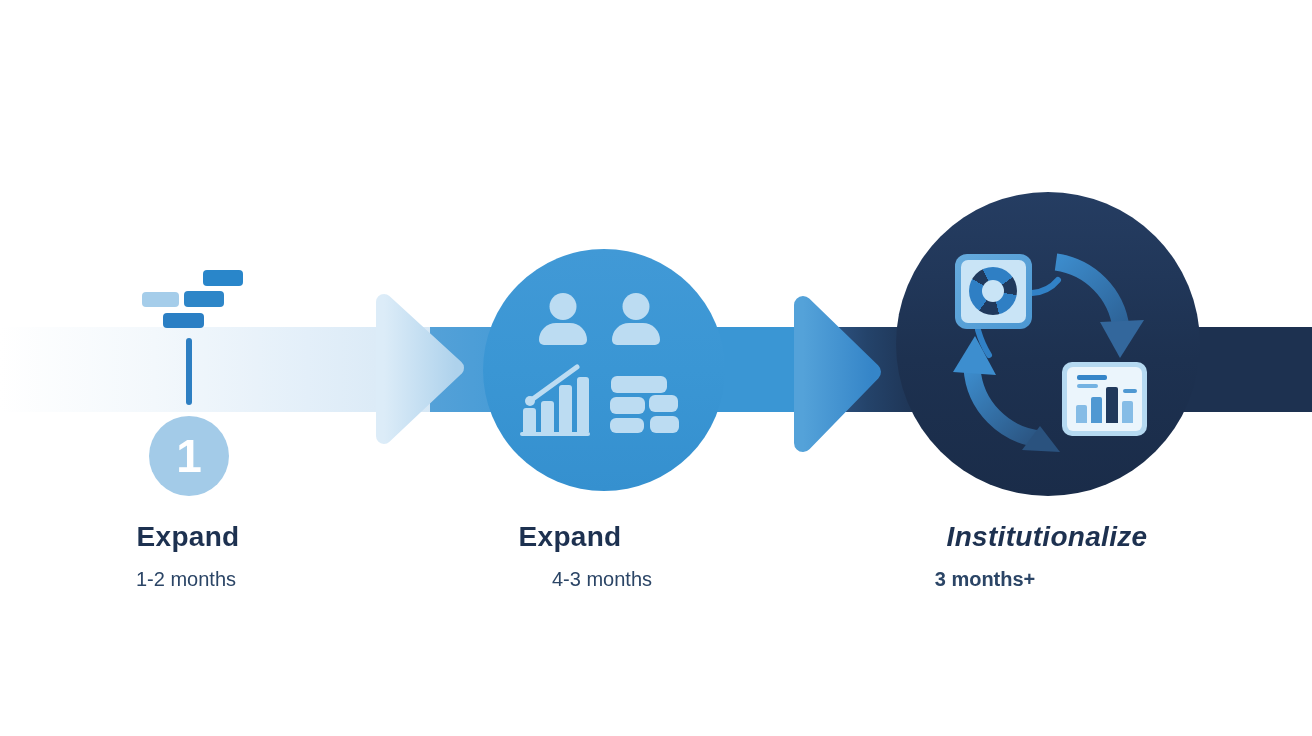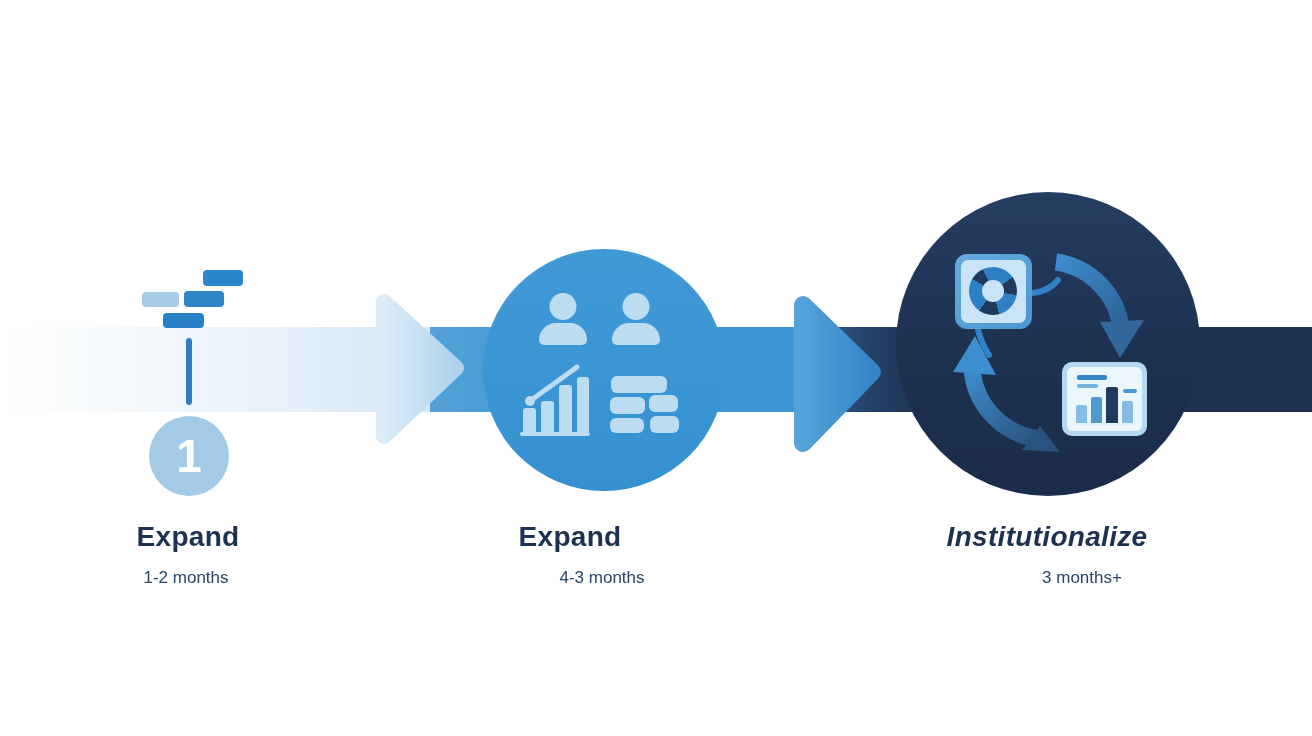--- a/index.html
+++ b/index.html
@@ -93,21 +93,21 @@
   .cbar { position: absolute; border-radius: 2px 2px 0 0; }
 
   
   .stage-label {
     position: absolute; top: 521px; transform: translateX(-50%);
     font-size: 28px; font-weight: 700; color: #1d3150; letter-spacing: 0.3px;
     white-space: nowrap;
   }
   .stage-duration {
     position: absolute; top: 568px; transform: translateX(-50%);
-    font-size: 17px; font-weight: 400; color: #2b4566; white-space: nowrap;
+    font-size: 20px; font-weight: 400; color: #2b4566; white-space: nowrap;
   }
 
   svg.overlay { position: absolute; left: 0; top: 0; width: 1312px; height: 736px; }
 </style>
 </head>
 <body>
 
 <div class="canvas">
 
   <div class="band band-light"></div>
@@ -215,15 +215,15 @@
     </div>
   </div>
 
   <div class="stage-label" style="left:188px;">Expand</div>
   <div class="stage-duration" style="left:186px;">1-2 months</div>
 
   <div class="stage-label" style="left:570px;">Expand</div>
   <div class="stage-duration" style="left:602px;">4-3 months</div>
 
   <div class="stage-label" style="left:1047px;font-style:italic;">Institutionalize</div>
-  <div class="stage-duration" style="left:1082px;">3 months+</div>
+  <div class="stage-duration" style="left:985px;font-weight:bold;">3 months+</div>
 
 </div>
 
 </body></html>

